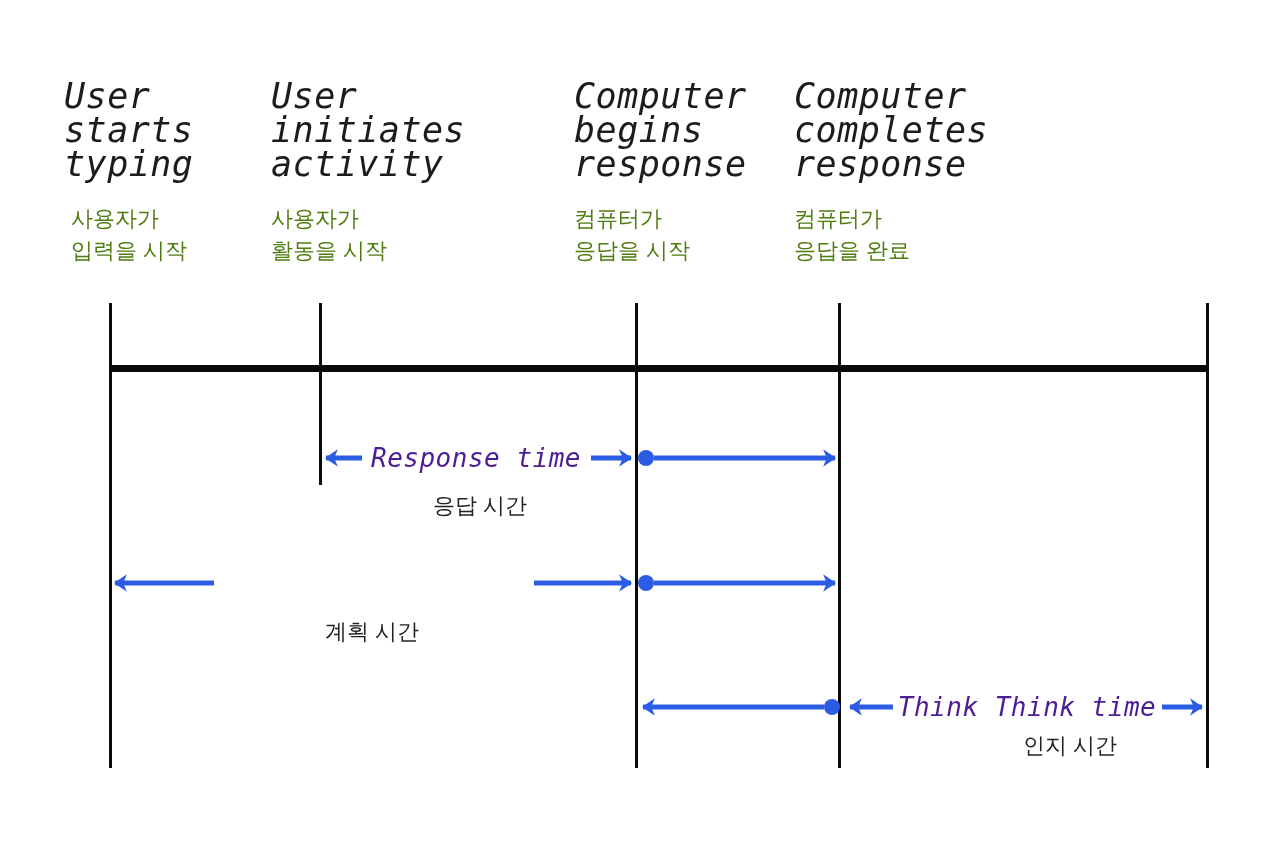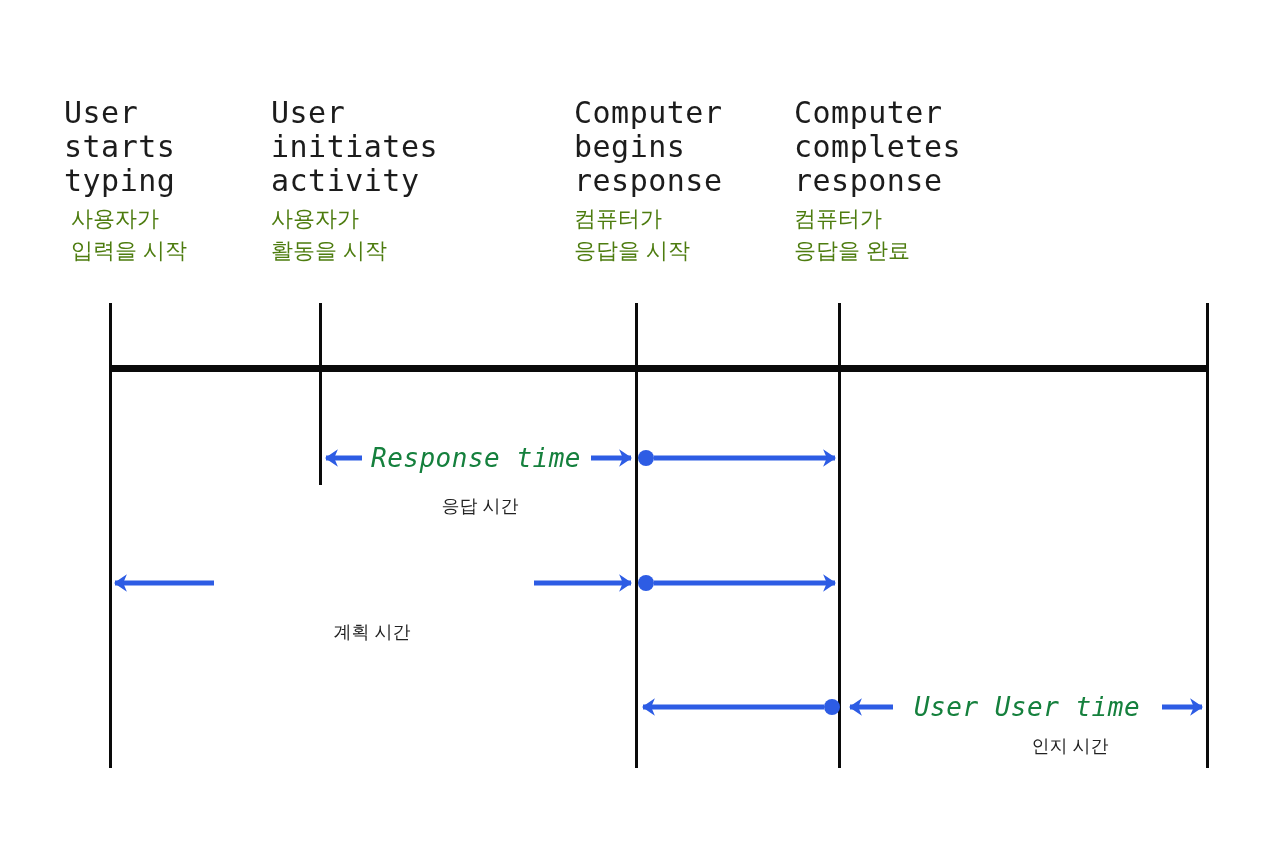--- a/index.html
+++ b/index.html
@@ -11,24 +11,25 @@
     position: relative;
     width: 1280px;
     height: 853px;
     background: #ffffff;
     overflow: hidden;
     font-family: "DejaVu Sans Mono", monospace;
   }
   
   .event-en {
     position: absolute;
-    top: 96px;
+    top: 79px;
     font-family: "DejaVu Sans Mono", monospace;
+    font-style: italic;
     font-weight: 500;
-    font-size: 30px;
+    font-size: 35px;
     line-height: 34px;
     letter-spacing: 0.5px;
     color: #1c1c1c;
     white-space: pre-line;
   }
   .event-ko {
     position: absolute;
     top: 203px;
     font-family: "Liberation Sans", "DejaVu Sans", sans-serif;
     font-size: 22px;
@@ -61,27 +62,27 @@
   
   .int-en {
     position: absolute;
     transform: translate(-50%, -50%);
     font-family: "DejaVu Sans Mono", monospace;
     font-style: italic;
     font-weight: 500;
     font-size: 26px;
     letter-spacing: 0.5px;
     white-space: nowrap;
-    color: #15803d;
+    color: #4c1d95;
   }
   .int-ko {
     position: absolute;
     transform: translate(-50%, -50%);
     font-family: "Liberation Sans", "DejaVu Sans", sans-serif;
-    font-size: 18px;
+    font-size: 22px;
     white-space: nowrap;
     color: #222222;
   }
 </style>
 </head>
 <body>
 
 <div class="stage">
 
   <div class="event-en" style="left:64px">User
@@ -136,16 +137,16 @@
       <path d="M893,707 L850,707" marker-end="url(#ah)"></path>
       <path d="M1162,707 L1202,707" marker-end="url(#ah)"></path>
     </g>
   </svg>
 
   <div class="int-en" style="left:476px;  top:458px">Response time</div>
   <div class="int-ko" style="left:480px;  top:506px">응답 시간</div>
 
   <div class="int-ko" style="left:372px;  top:632px">계획 시간</div>
 
-  <div class="int-en" style="left:1027px; top:707px">User User time</div>
+  <div class="int-en" style="left:1027px; top:707px">Think Think time</div>
   <div class="int-ko" style="left:1070px; top:746px">인지 시간</div>
 
 </div>
 
 </body></html>

